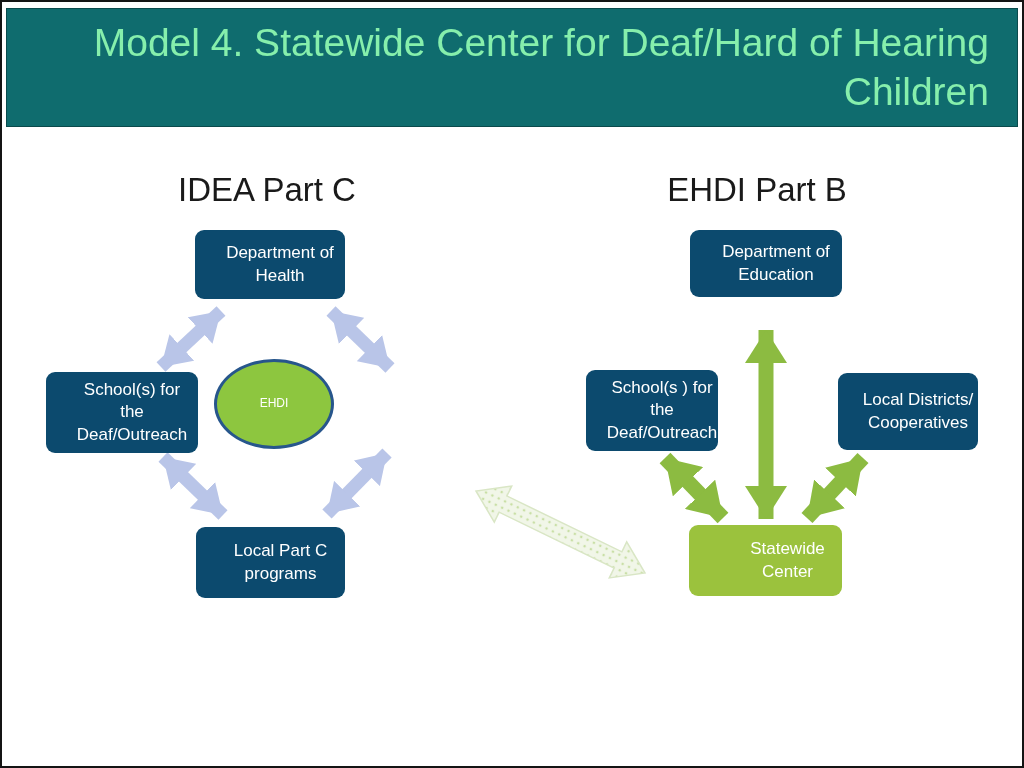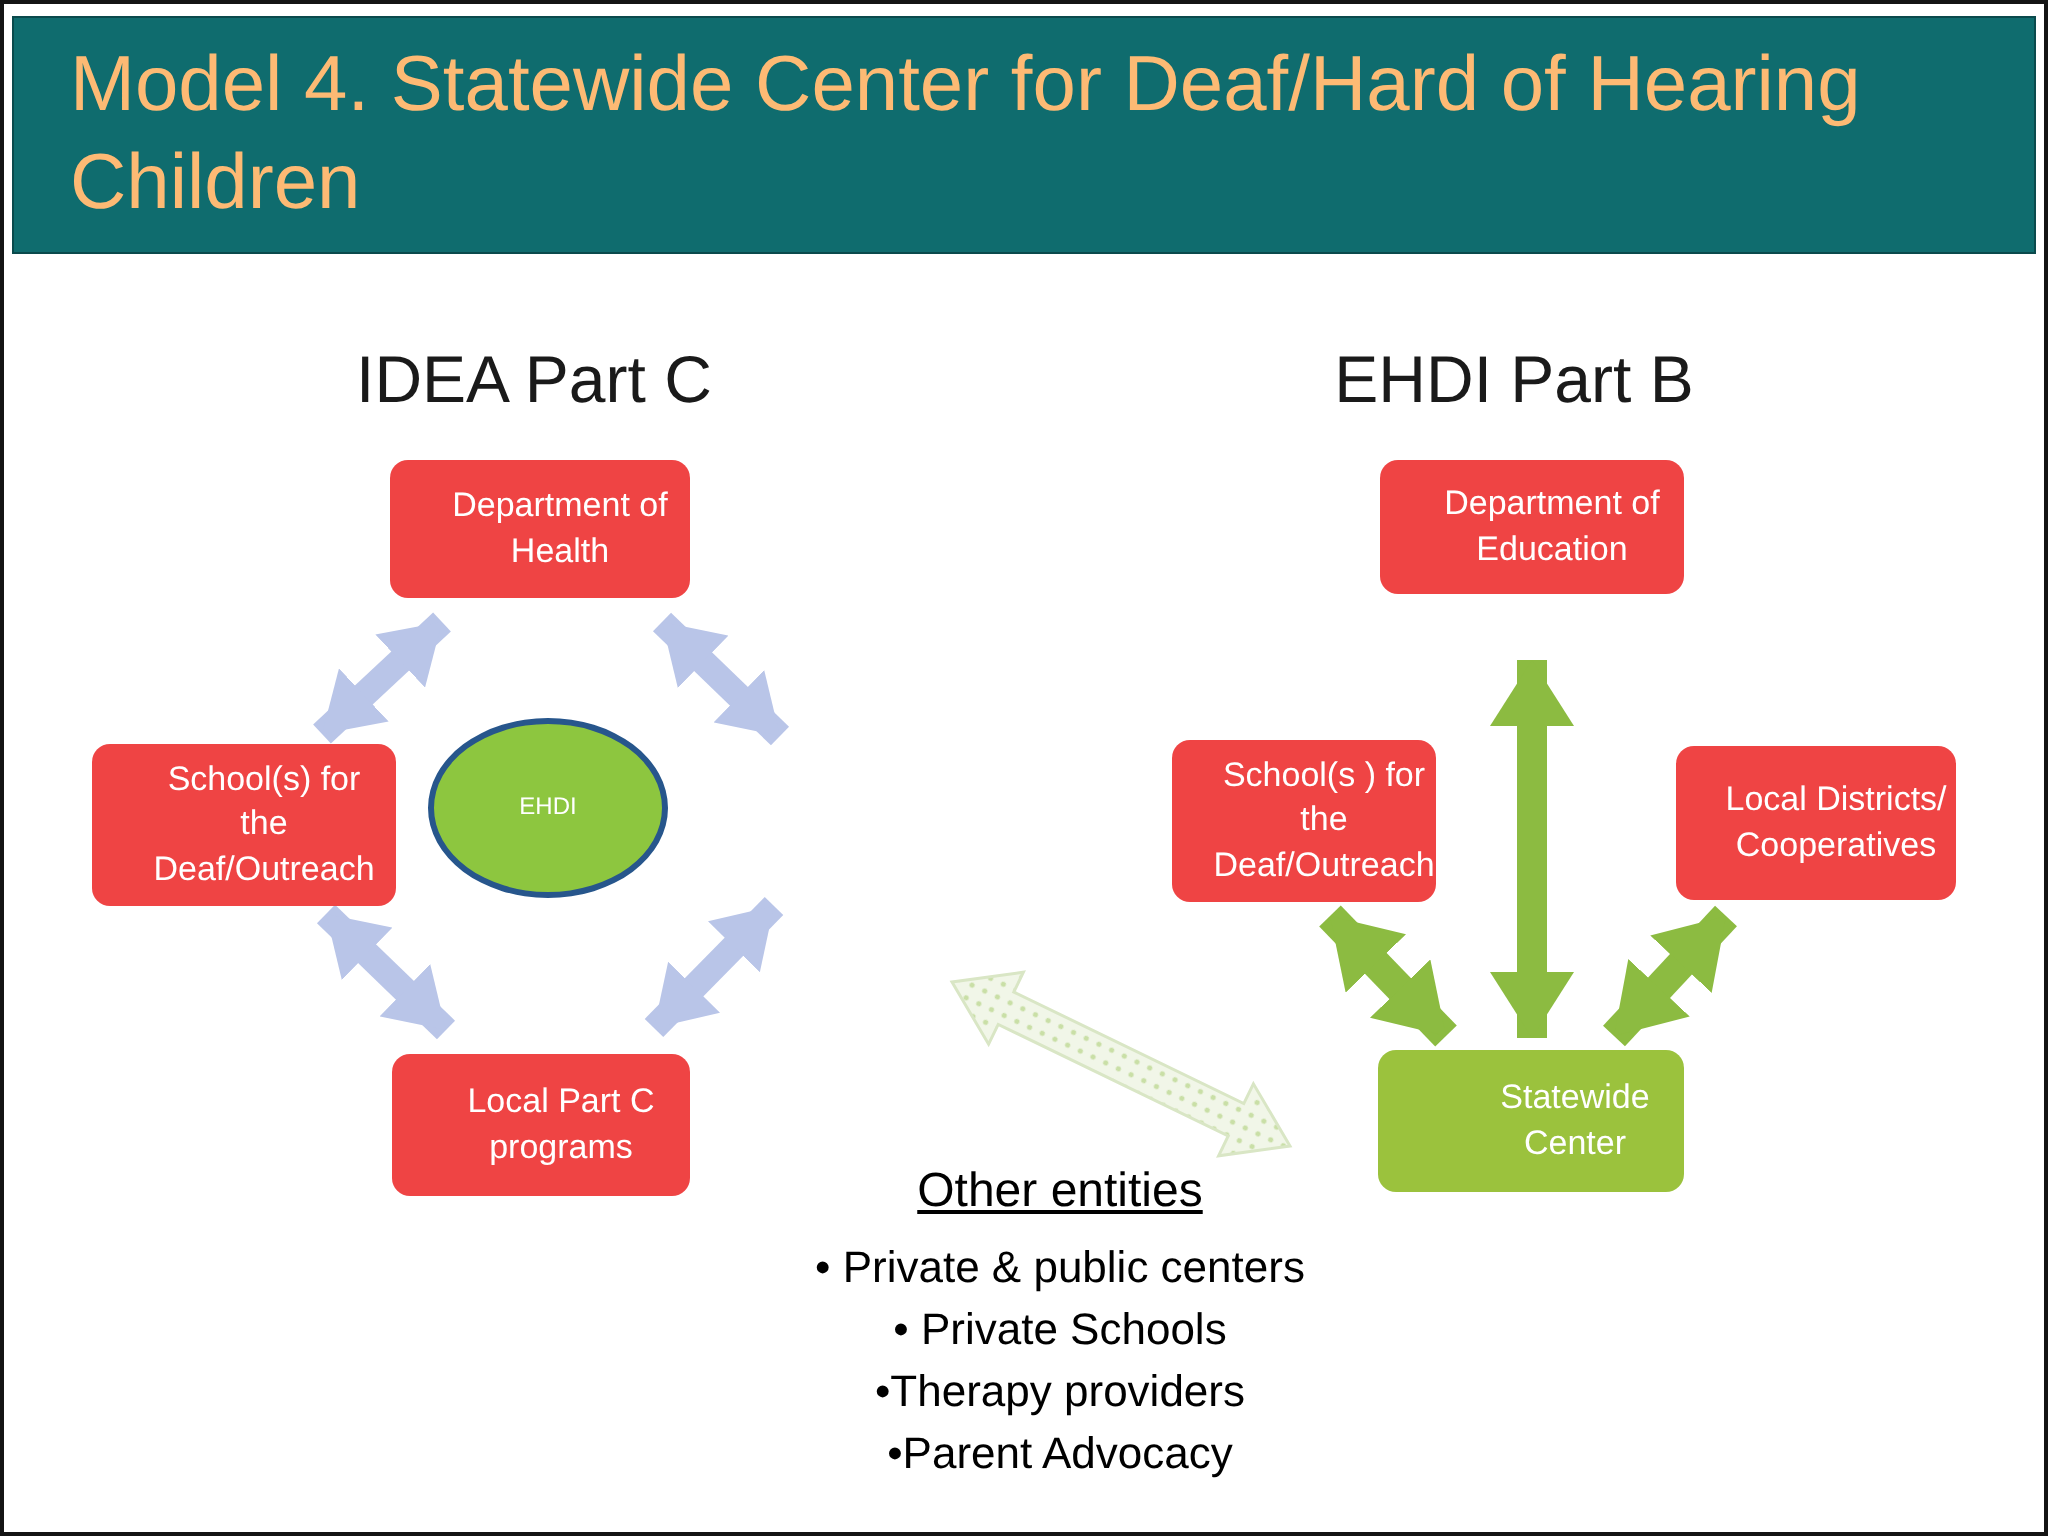--- a/index.html
+++ b/index.html
@@ -10,37 +10,37 @@
     position:relative; width:1024px; height:768px;
     background:#ffffff; border:2px solid #141414; overflow:hidden;
   }
 
   .banner {
     position:absolute; left:4px; right:4px; top:6px; height:119px;
     background:#0f6c6e; border:1px solid #0a4a4c;
     display:flex; align-items:center; justify-content:center;
   }
   .banner h1 {
-    color:#fdba74; font-size:39px; font-weight:400;
-    text-align:left; line-height:1.25; padding:0 28px;
+    color:#86efac; font-size:39px; font-weight:400;
+    text-align:right; line-height:1.25; padding:0 28px;
   }
 
   .heading {
     position:absolute; font-size:33px; color:#1a1a1a; font-weight:400;
     width:230px; text-align:center; z-index:2;
   }
   #h-partc { left:150px; top:169px; }
   #h-partb { left:640px; top:169px; }
 
   .node {
     position:absolute; border-radius:9px; color:#ffffff; font-size:17px;
     display:flex; align-items:center; justify-content:center;
     text-align:center; white-space:pre-line; line-height:1.32; z-index:2;
   }
-  .blue  { background:#ef4444;padding-left:20px; }
+  .blue  { background:#0c4a6e;padding-left:20px; }
   .green { background:#9bc23d;padding-left:44px; }
 
   #n-dept-health { left:193px; top:228px; width:150px; height:69px; }
   #n-schools-c   { left:44px;  top:370px; width:152px; height:81px; }
   #n-state-c     { left:341px; top:375px; width:153px; height:72px; }
   #n-local-c     { left:194px; top:525px; width:149px; height:71px; }
 
   #n-ehdi {
     left:212px; top:357px; width:120px; height:90px;
     border-radius:50%; background:#8dc63f; border:3px solid #27568c;
@@ -117,21 +117,14 @@
   <div class="node blue" id="n-dept-ed">Department of
 Education</div>
   <div class="node blue" id="n-schools-b">School(s ) for
 the
 Deaf/Outreach</div>
   <div class="node blue" id="n-districts">Local Districts/
 Cooperatives</div>
   <div class="node green" id="n-statewide">Statewide
 Center</div>
 
-  <div class="other">
-    <div class="other-head">Other entities</div>
-    <div class="other-item">• Private &amp; public centers</div>
-    <div class="other-item">• Private Schools</div>
-    <div class="other-item">•Therapy providers</div>
-    <div class="other-item">•Parent Advocacy</div>
-  </div>
 
 </div>
 
 </body></html>

